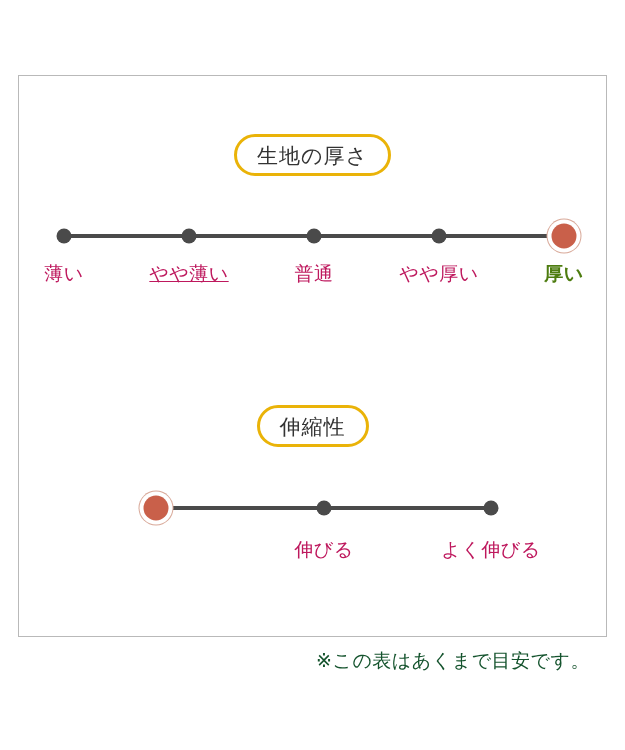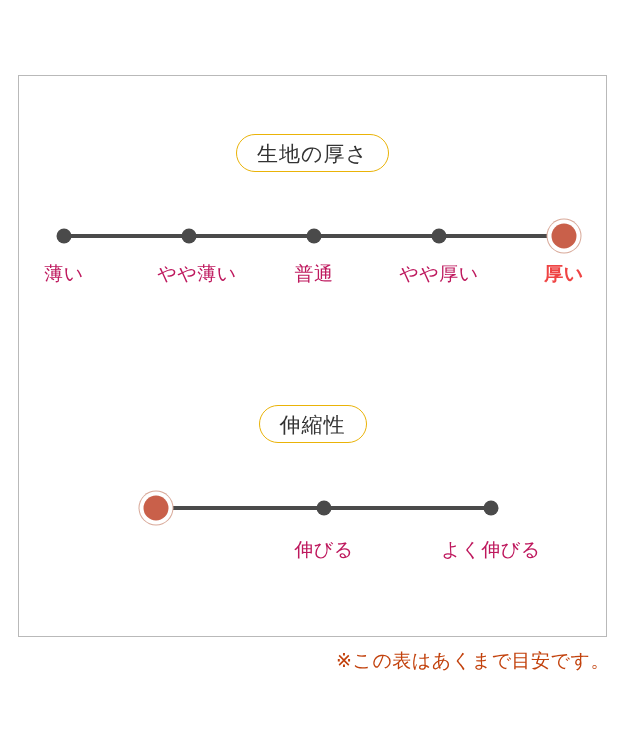--- a/index.html
+++ b/index.html
@@ -36,21 +36,21 @@
     width: 100%;
     display: flex;
     justify-content: center;
   }
   .badge {
     display: inline-flex;
     align-items: center;
     justify-content: center;
     height: 36px;
     padding: 0 20px;
-    border: 1px solid #eab308;
+    border: 3px solid #eab308;
     border-radius: 999px;
     font-size: 21px;
     letter-spacing: 1px;
     color: #333333;
     background: #ffffff;
     line-height: 1;
     white-space: nowrap;
   }
 
   
@@ -96,30 +96,30 @@
     position: absolute;
     transform: translateX(-50%);
     white-space: nowrap;
     font-size: 19px;
     line-height: 26px;
     color: #be185d;
     letter-spacing: 0.5px;
   }
   .lbl.selected {
     font-weight: bold;
-    color: #ef4444;
+    color: #4d7c0f;
   }
 
   
   .footnote {
     position: absolute;
-    right: 15px;
+    right: 35px;
     top: 648px;
     font-size: 19px;
-    color: #c2410c;
+    color: #14532d;
     letter-spacing: 0.5px;
     white-space: nowrap;
   }
 </style>
 </head>
 <body>
 
 <div class="card">
 
   <div class="badge-row" style="top:58px;">
@@ -141,21 +141,21 @@
     <div class="node" style="left:420px;">
         <div class="dot"></div>
       </div>
     <div class="node selected" style="left:545px;">
         <div class="dot"></div>
       </div>
   </div>
 
   <div class="labels" style="top:185px;">
     <span class="lbl" style="left:45px;">薄い</span>
-    <span class="lbl" style="left:178px;">やや薄い</span>
+    <span class="lbl" style="left:170px;text-decoration:underline;">やや薄い</span>
     <span class="lbl" style="left:295px;">普通</span>
     <span class="lbl" style="left:420px;">やや厚い</span>
     <span class="lbl selected" style="left:545px;">厚い</span>
   </div>
 
   <div class="badge-row" style="top:329px;">
     <span class="badge">伸縮性</span>
   </div>
 
   <div class="scale" style="top:432px;">

